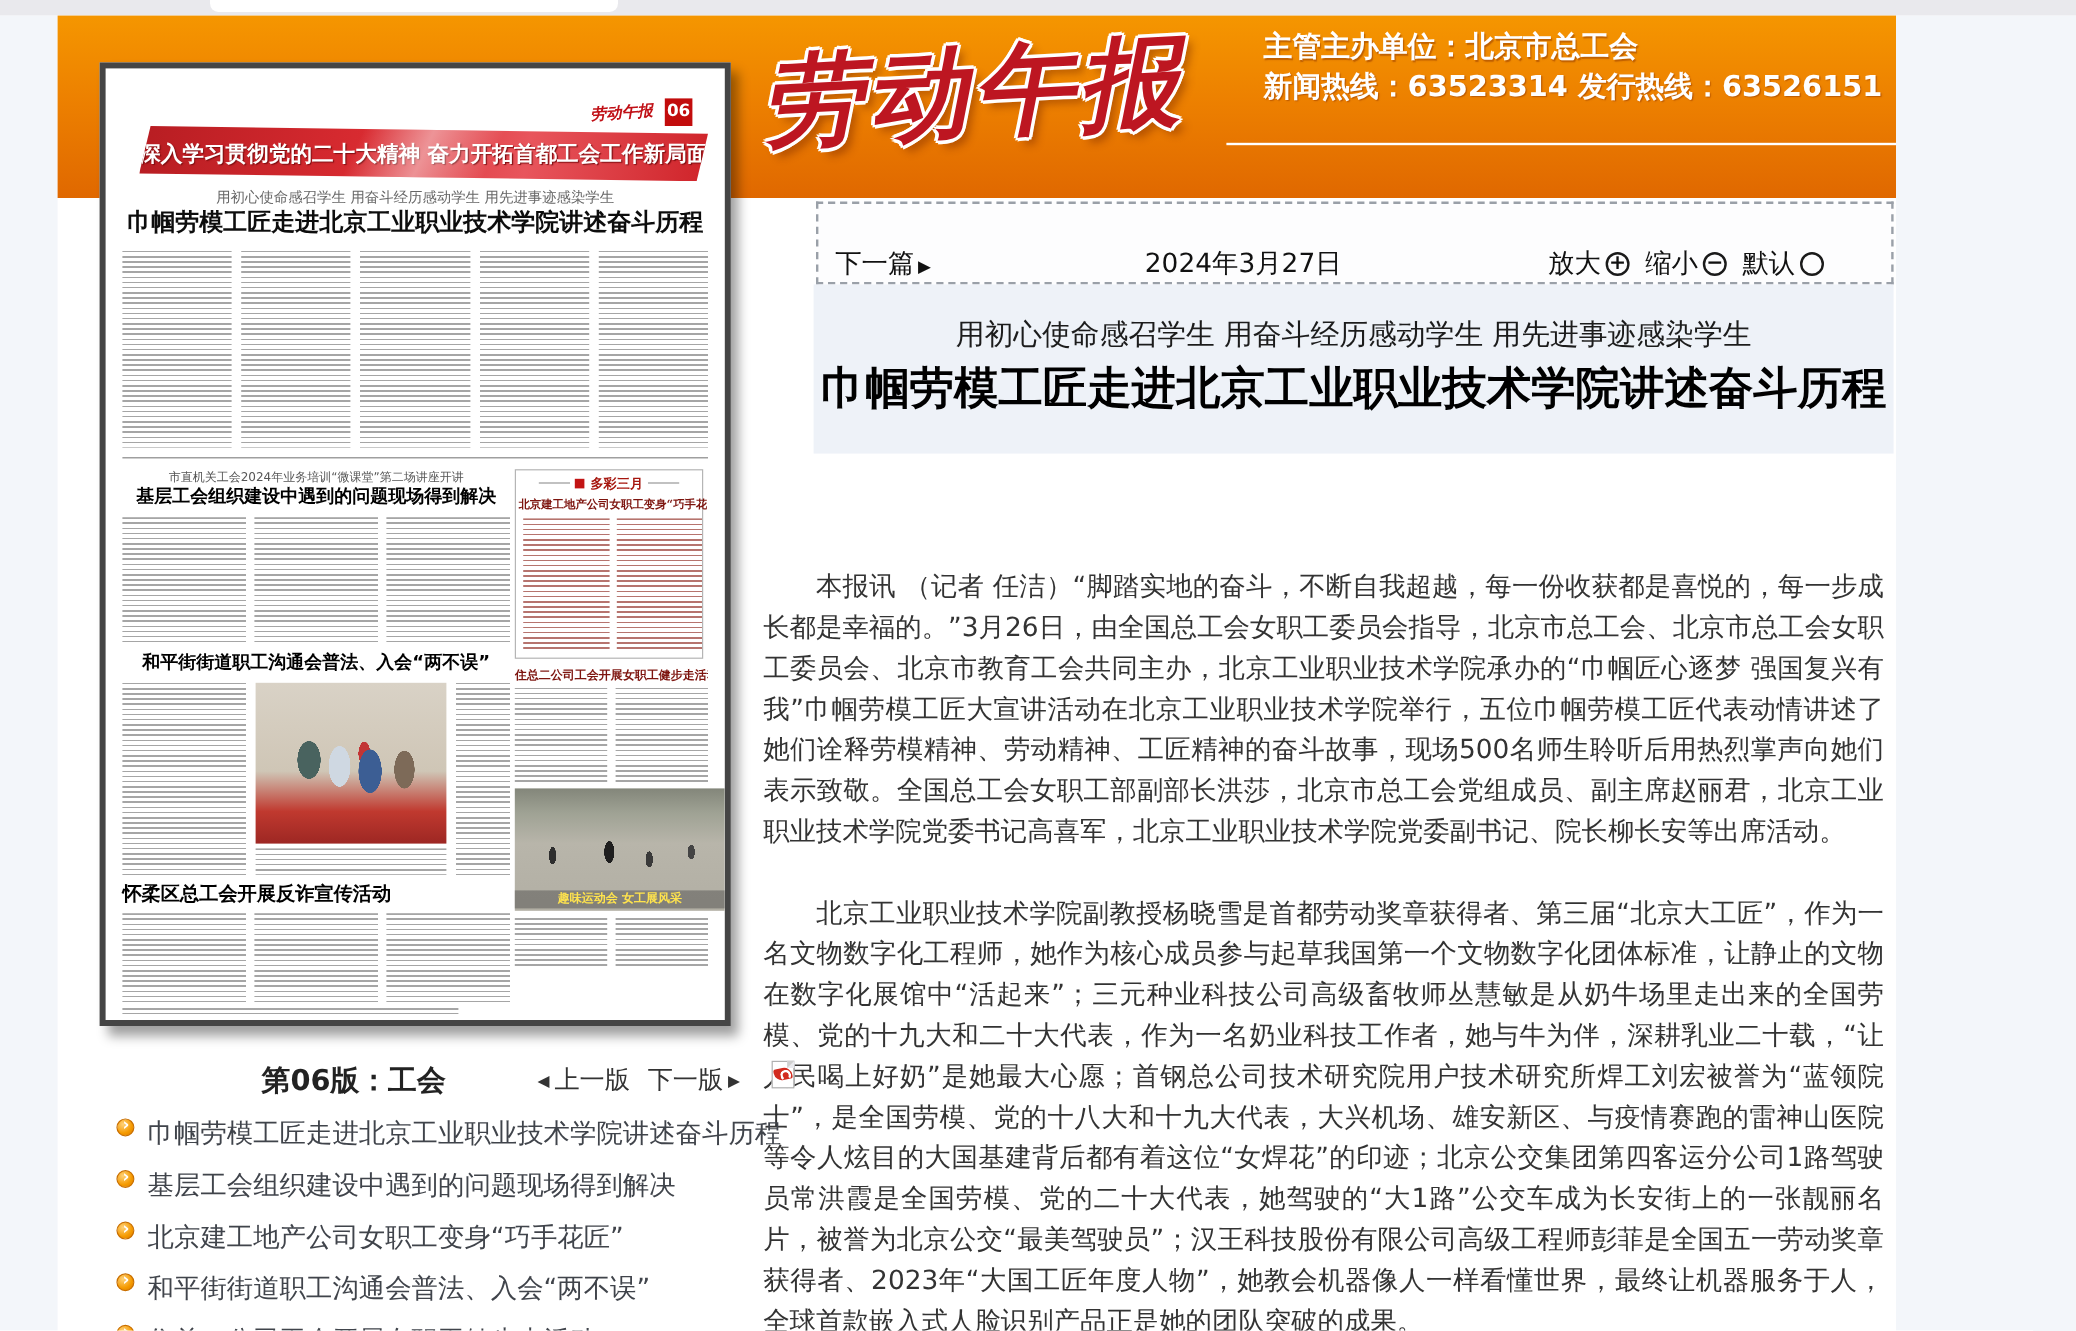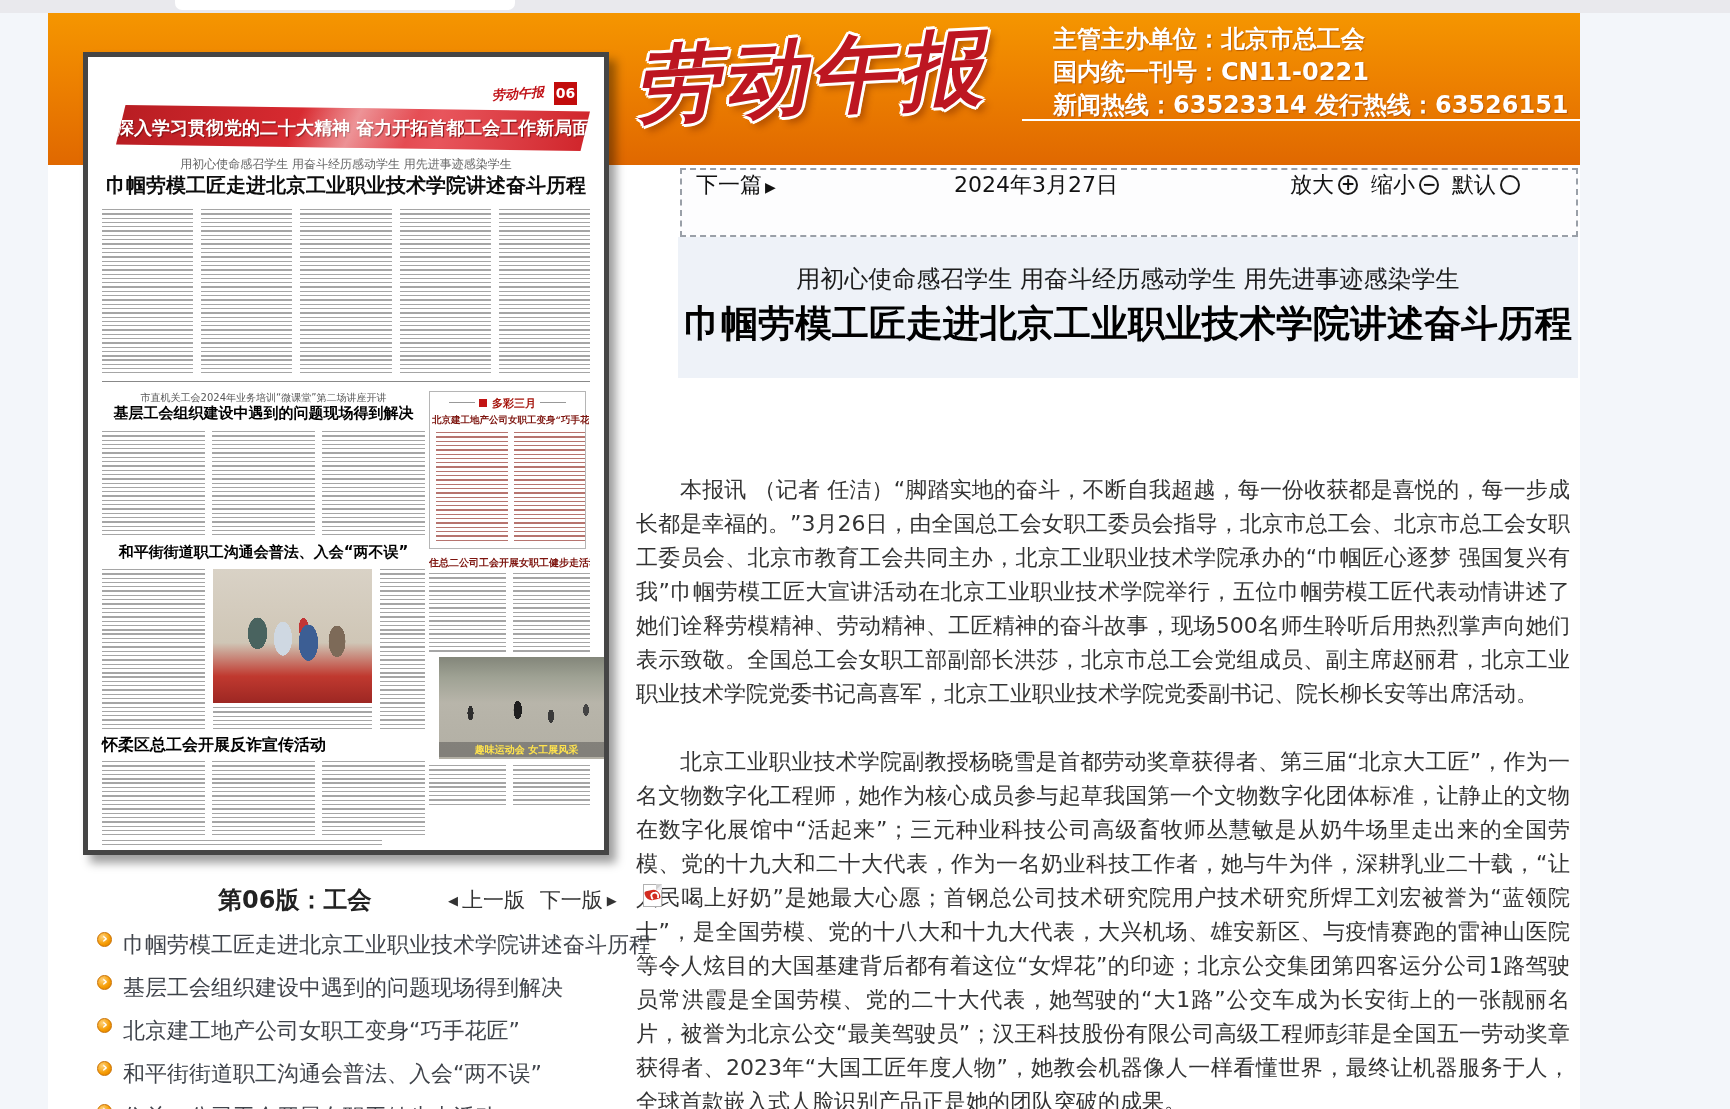--- a/index.html
+++ b/index.html
@@ -27,21 +27,21 @@
                           5px 6px 7px rgba(110,30,0,.45); }
   .pub-info { position:absolute; left:1005px; top:10px; color:#ffffff; font-weight:bold;
               font-size:24px; line-height:33px; text-shadow:1px 1px 1px rgba(140,50,0,.5); white-space:nowrap; }
   .nav-pagenav { position:absolute; left:1119px; top:7px; width:160px; text-align:center;
                  color:#fff; font-size:22px; font-weight:bold; cursor:pointer; }
   .nav-previssue { position:absolute; left:1360px; top:7px; color:#fff; font-size:22px; font-weight:bold; cursor:pointer; }
   .nav-previssue .arr { font-size:15px; vertical-align:2px; margin-right:4px; }
 
   
   .toolbar { position:absolute; left:680px; top:168px; width:898px; height:69px;
-             background:#fdfdfe; border:2px dashed #9aa0a8; display:flex; align-items:flex-start; }
+             background:#fdfdfe; border:2px dashed #9aa0a8; display:flex; align-items:flex-end; }
   .toolbar, .toolbar * { color:#111; font-size:22px; }
   .tb-next { margin-left:14px; cursor:pointer; white-space:nowrap; }
   .tb-next .arr { font-size:14px; margin-left:3px; }
   .tb-date { position:absolute; left:272px; white-space:nowrap; }
   .tb-controls { margin-left:auto; margin-right:56px; display:flex; align-items:center; gap:13px; }
   .tb-ctl { display:flex; align-items:center; gap:4px; cursor:pointer; white-space:nowrap; }
   .circle { display:inline-block; width:20px; height:20px; border:2px solid #1a1a1a; border-radius:50%;
             position:relative; }
   .circle i { position:absolute; left:50%; top:50%; transform:translate(-50%,-54%);
               font-style:normal; font-size:17px; font-weight:bold; line-height:1; }
@@ -129,21 +129,21 @@
       radial-gradient(ellipse 15px 28px at 44% 52%, #cfd8e2 60%, transparent 61%),
       radial-gradient(ellipse 16px 30px at 60% 55%, #3c5e94 60%, transparent 61%),
       radial-gradient(ellipse 7px 14px at 57% 44%, #c23535 70%, transparent 71%),
       radial-gradient(ellipse 14px 26px at 78% 54%, #7d6a58 60%, transparent 61%),
       linear-gradient(180deg,#d9d2c6 0%,#cfc6b6 55%,#c0392f 80%,#9d2723 100%); }
   .cap1 { position:absolute; left:125px; top:650px; width:159px; height:22px; }
   .t-head5 { position:absolute; left:341px; top:499px; width:161px; text-align:center; font-size:10px;
              font-weight:bold; font-family:"DejaVu Serif", serif; color:#7d140e; white-space:nowrap; overflow:hidden; }
   .cols2b { position:absolute; left:341px; top:516px; width:161px; height:80px; display:flex; gap:7px; }
   .cols2b .tx { flex:1; }
-  .photo2 { position:absolute; left:351px; top:600px; width:175px; height:102px;
+  .photo2 { position:absolute; left:341px; top:600px; width:175px; height:102px;
     background:
       radial-gradient(ellipse 5px 12px at 18% 55%, #2e2e2e 60%, transparent 61%),
       radial-gradient(ellipse 7px 15px at 45% 52%, #1f1f1f 60%, transparent 61%),
       radial-gradient(ellipse 5px 11px at 64% 58%, #3a3a3a 60%, transparent 61%),
       radial-gradient(ellipse 5px 10px at 84% 52%, #444 60%, transparent 61%),
       linear-gradient(180deg,#83867a 0%,#9fa294 20%,#b8b5aa 45%,#b2afa4 100%); padding-left: 16px; }
   .photo2 .cap { position:absolute; left:0; bottom:2px; width:100%; text-align:center;
       background:rgba(70,70,70,.45); color:#ffe34d; font-size:10px; font-weight:bold; line-height:15px; white-space:nowrap; }
   .cols2c { position:absolute; left:341px; top:708px; width:161px; height:40px; display:flex; gap:7px; }
   .cols2c .tx { flex:1; }
@@ -163,21 +163,20 @@
   </div>
   <div class="left-strip"></div>
   <div class="right-strip"></div>
 
   <div class="band">
     <div class="band-sep"></div>
     <div class="masthead">劳动午报</div>
     <div class="pub-info">
 
     <div>主管主办单位：北京市总工会</div>
-        <div>国内统一刊号：CN11-0221</div>
         <div>新闻热线：63523314 发行热线：63526151</div>
       </div>
   </div>
 
   <div class="toolbar">
     <div class="tb-next">
       <span>下一篇</span><span class="arr">▶</span>
     </div>
     <div class="tb-date">2024年3月27日</div>
     <div class="tb-controls">

